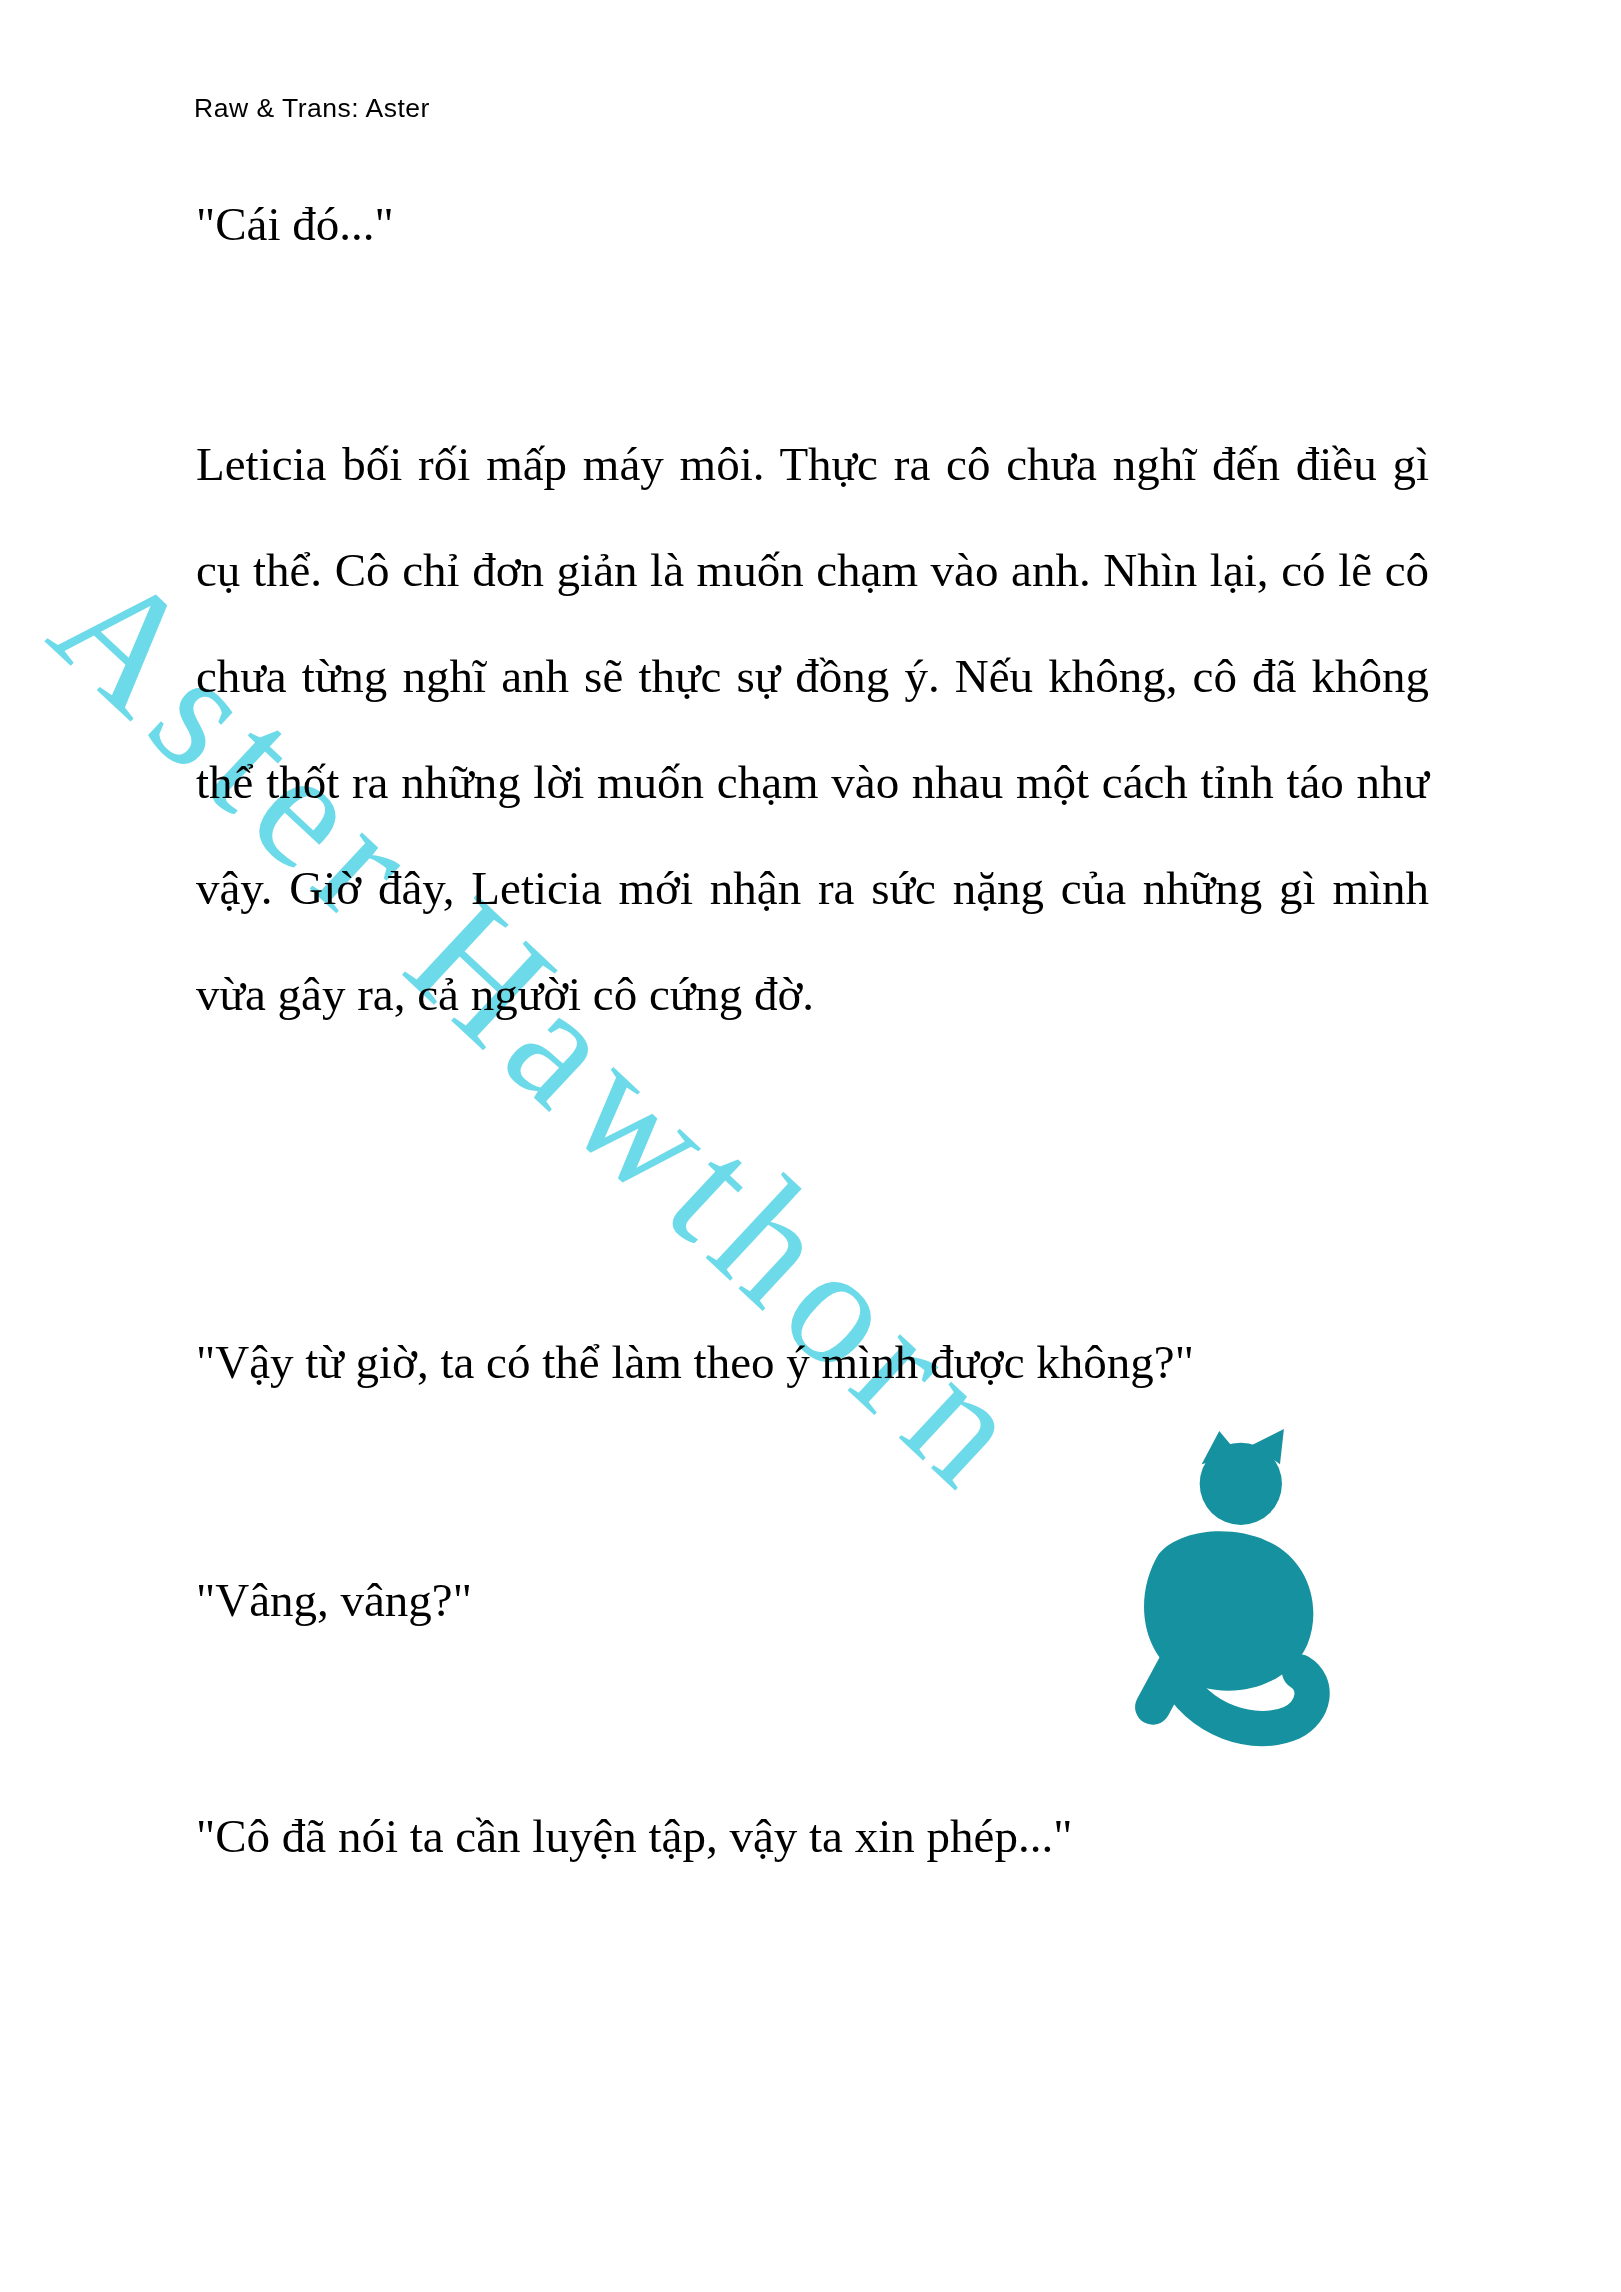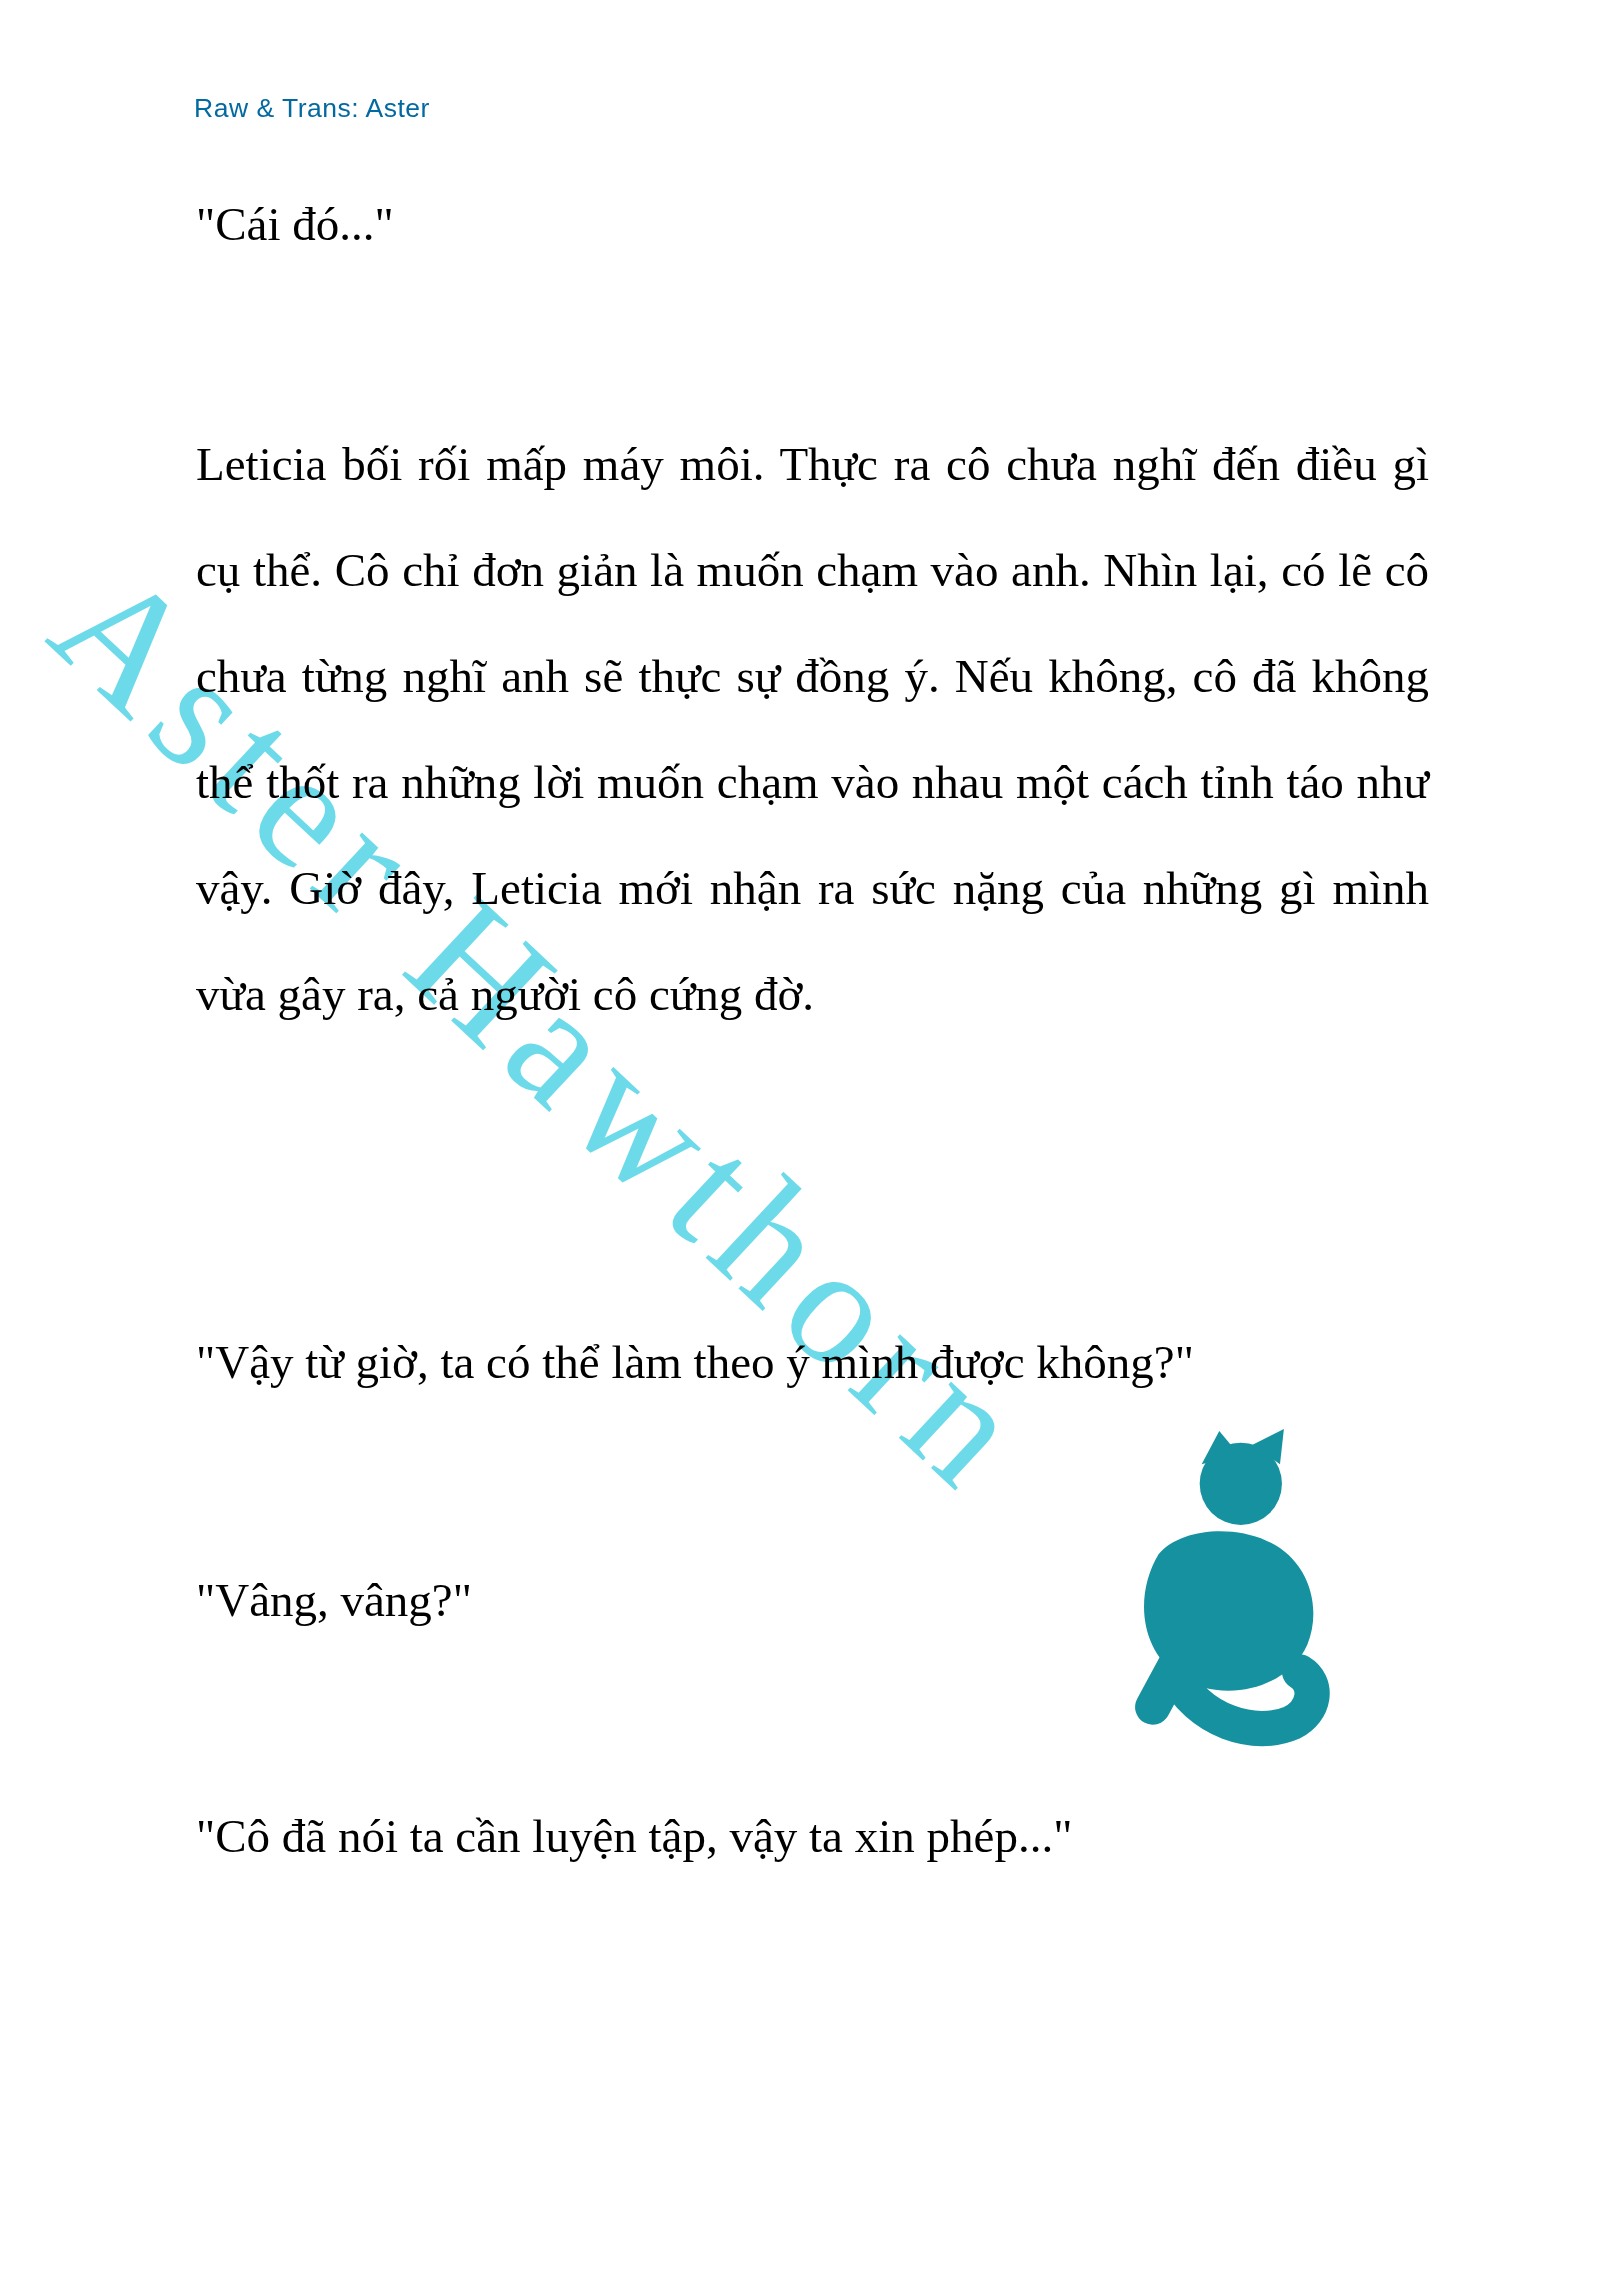--- a/index.html
+++ b/index.html
@@ -16,21 +16,21 @@
     font-family: "Liberation Serif", serif;
     color: #000000;
   }
   .header {
     position: absolute;
     left: 194px;
     top: 93px;
     font-family: "Liberation Sans", sans-serif;
     font-size: 26.5px;
     letter-spacing: 0.5px;
-    color: #0369a1;
+    color: #000000;
     z-index: 2;
   }
   .watermark {
     position: absolute;
     left: 147px;
     top: 529px;
     transform-origin: 0 0;
     transform: rotate(43deg);
     font-family: "Liberation Serif", serif;
     font-size: 167px;

